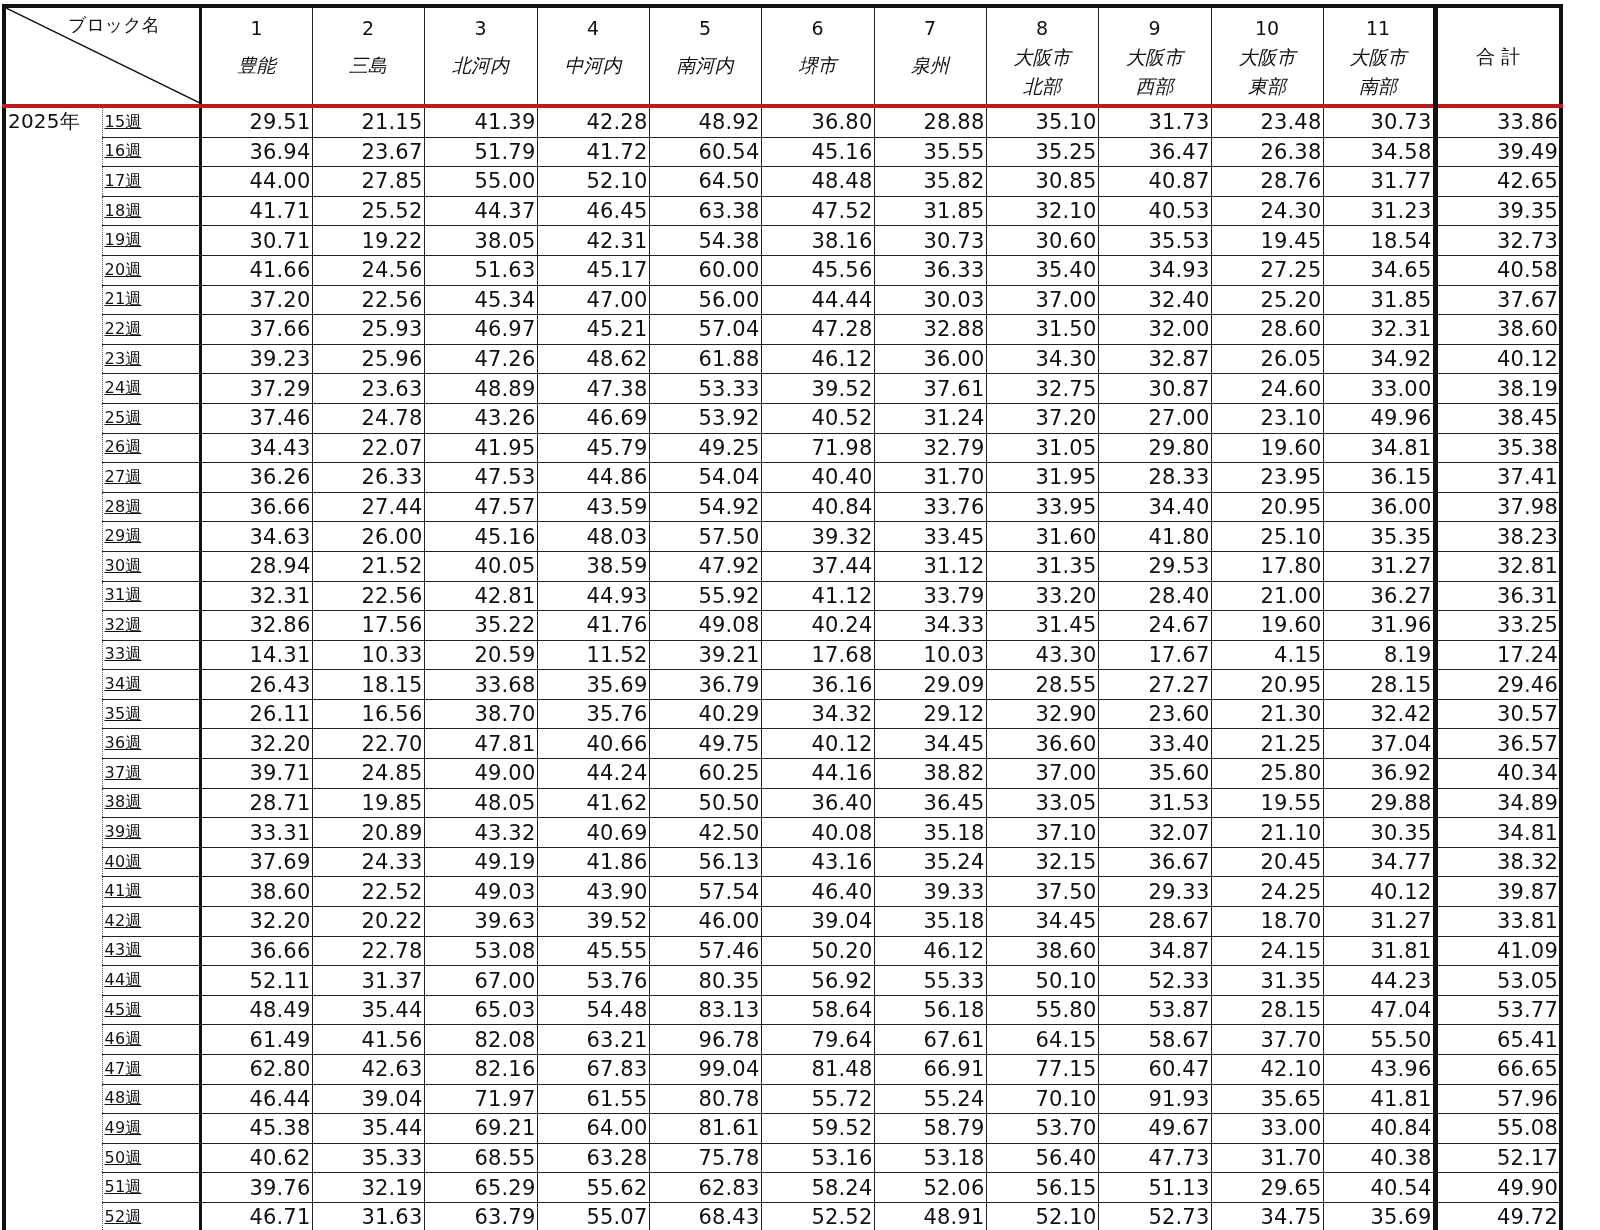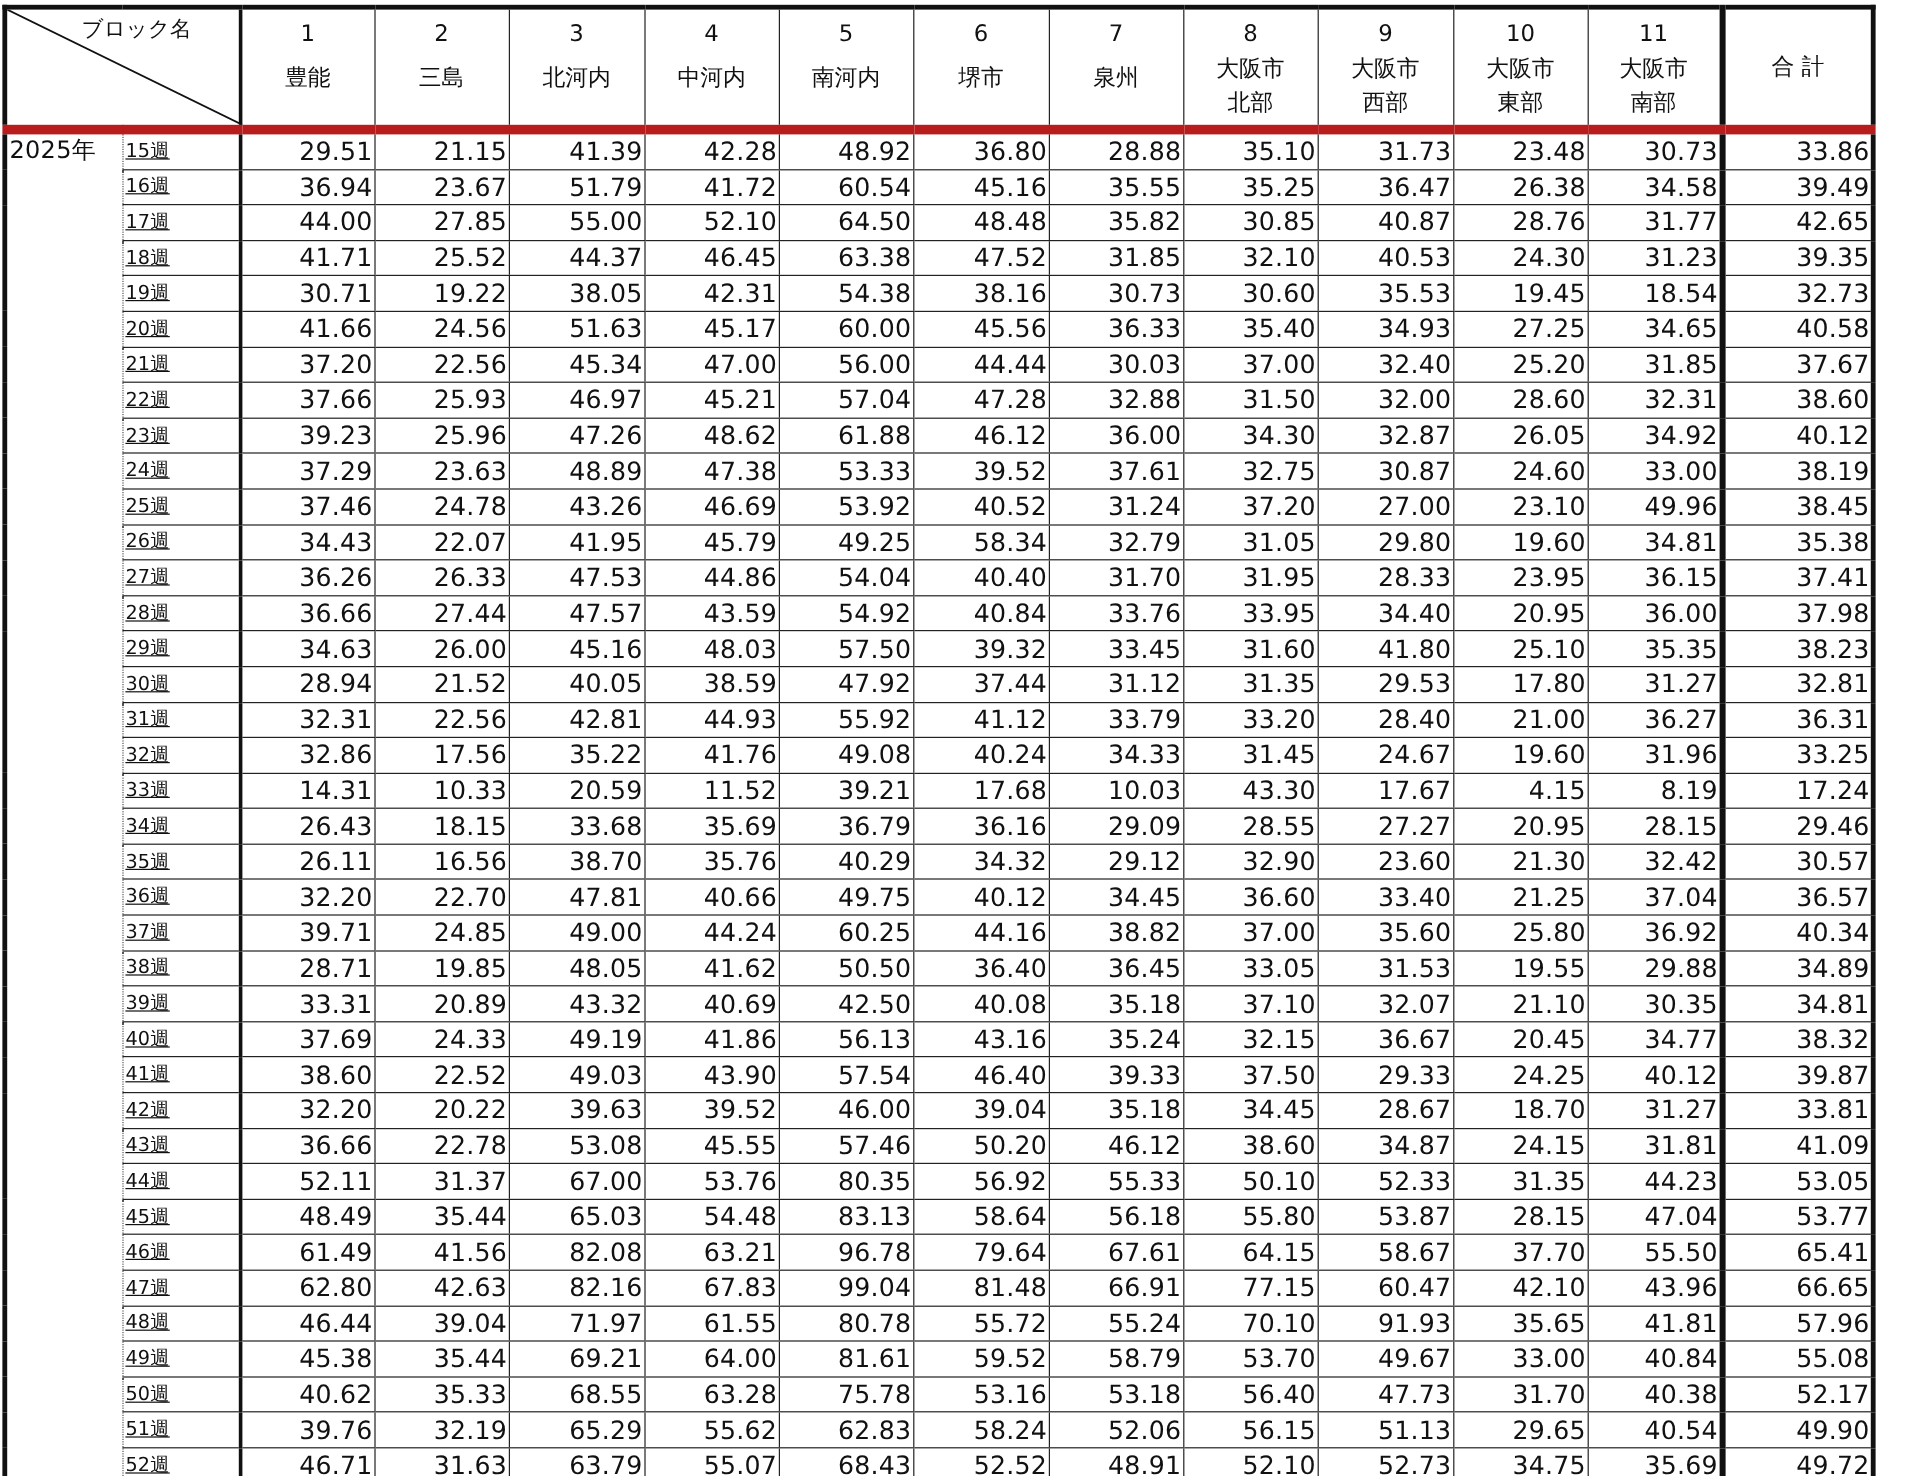--- a/index.html
+++ b/index.html
@@ -1,24 +1,24 @@
 <!DOCTYPE html>
 <html><head>
 <meta charset="utf-8">
 <style>
   html, body { margin: 0; padding: 0; background: #ffffff; }
   body { width: 1600px; height: 1230px; overflow: hidden; font-family: "DejaVu Sans", "Liberation Sans", sans-serif; color: #111; }
   .sheet { position: absolute; left: 2px; top: 4px; }
   table { border-collapse: collapse; table-layout: fixed; }
   td, th { padding: 0; font-weight: normal; }
-  .hdr th { height: 96px; font-size: 19px; text-align: center; vertical-align: top; border-left: 1px solid #222; border-top: 4px solid #111; border-bottom: 8px solid #b91c1c; line-height: 29px; position: relative; }
+  .hdr th { height: 96px; font-size: 19px; text-align: center; vertical-align: top; border-left: 1px solid #222; border-top: 4px solid #111; border-bottom: 4px solid #b91c1c; line-height: 29px; position: relative; }
   .hdr .corner { border-left: 4px solid #111; border-right: 3px solid #111; text-align: left; }
   .hdr th.total { border-left: 5px solid #111; border-right: 4px solid #111; vertical-align: middle; }
   .hdr .num { display: block; padding-top: 6px; }
-  .hdr .name { display: block; white-space: pre-line; }
+  .hdr .name { display: block; white-space: pre-line; font-style: italic; }
   .hdr .name.lower { margin-top: 8px; }
   .corner-label { position: absolute; left: 62px; top: 2px; font-size: 18px; }
   .corner svg { position: absolute; left: 0; top: 0; }
   tbody td { height: 28.6px; font-size: 21px; border-bottom: 1px solid #222; text-align: right; padding-right: 1px; letter-spacing: 0.2px; }
   tbody td.year { border-left: 4px solid #111; border-bottom: none; text-align: left; font-size: 20px; vertical-align: top; padding-left: 2px; }
   tbody td.week { text-align: left; border-left: 1px dotted #555; border-right: 3px solid #111; font-size: 16px; padding-left: 2px; }
   tbody td.week span { text-decoration: underline; }
   tbody td.val { border-left: 1px solid #222; }
   tbody td.tot { border-left: 5px solid #111; border-right: 4px solid #111; }
   tbody tr:last-child td { border-bottom: 4px solid #111; }
@@ -271,21 +271,21 @@
           <td class="val">49.96</td>
           <td class="tot">38.45</td>
         </tr>
         <tr>
           <td class="week"><span>26週</span></td>
           <td class="val">34.43</td>
           <td class="val">22.07</td>
           <td class="val">41.95</td>
           <td class="val">45.79</td>
           <td class="val">49.25</td>
-          <td class="val">58.34</td>
+          <td class="val">71.98</td>
           <td class="val">32.79</td>
           <td class="val">31.05</td>
           <td class="val">29.80</td>
           <td class="val">19.60</td>
           <td class="val">34.81</td>
           <td class="tot">35.38</td>
         </tr>
         <tr>
           <td class="week"><span>27週</span></td>
           <td class="val">36.26</td>

